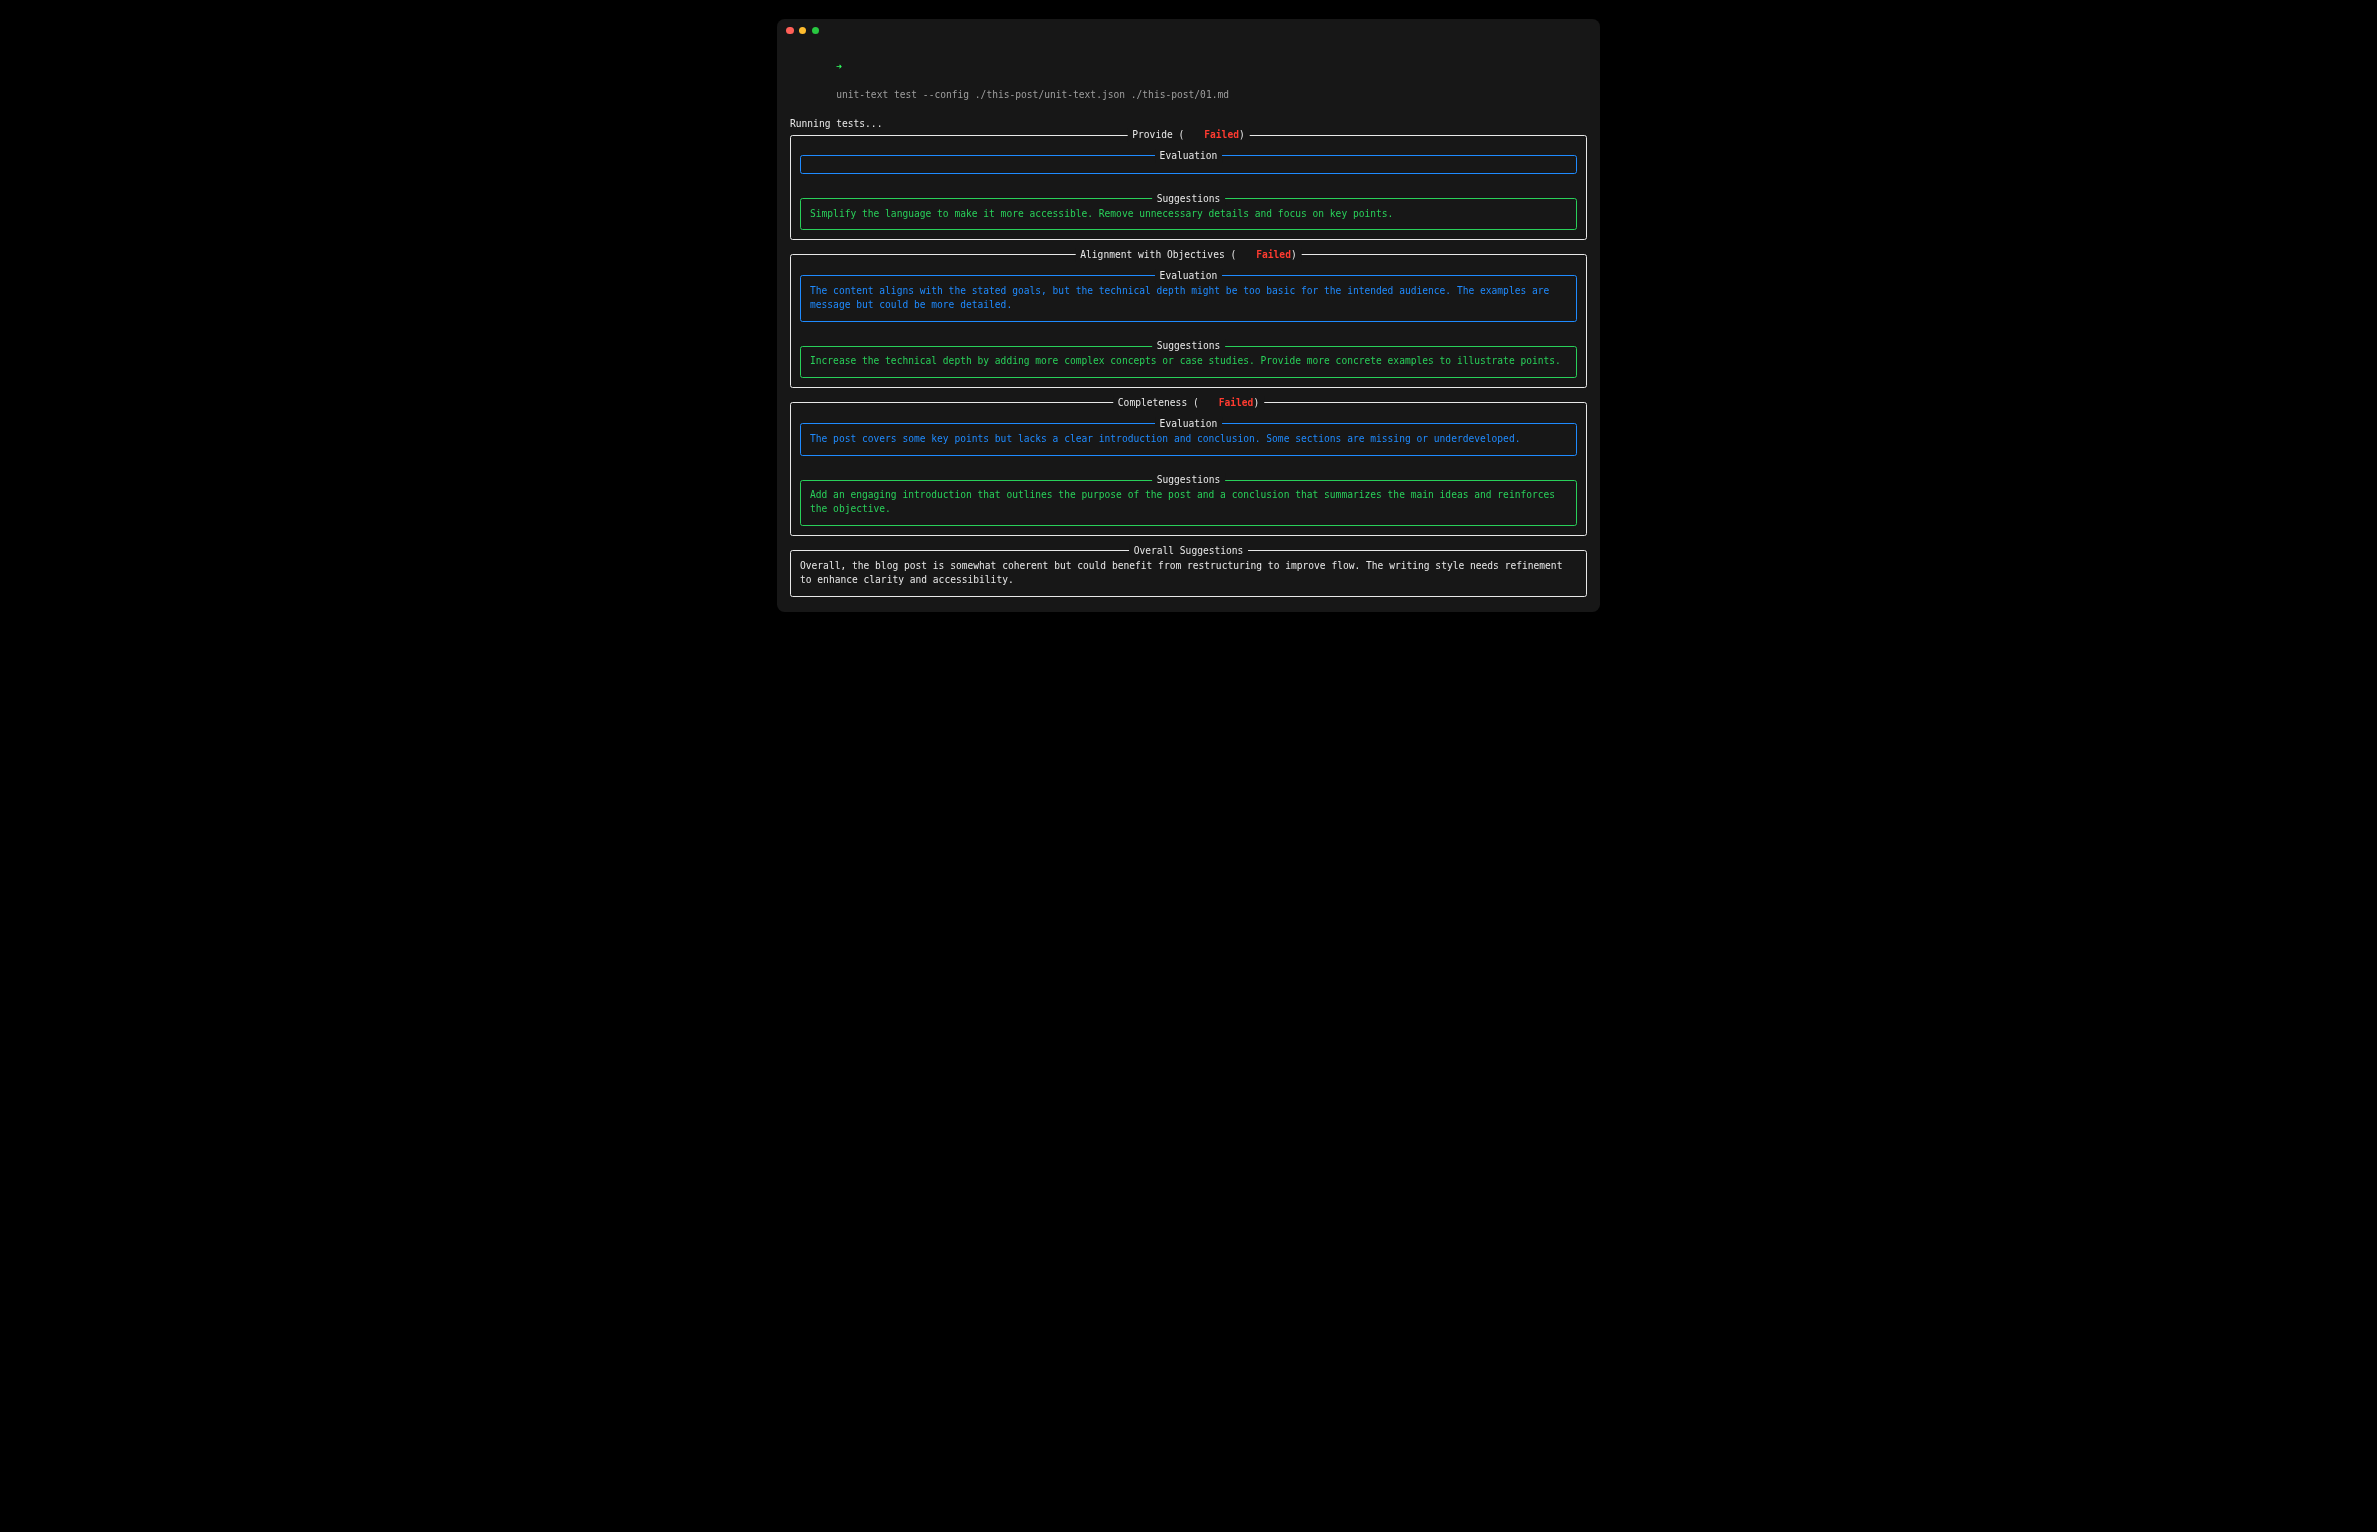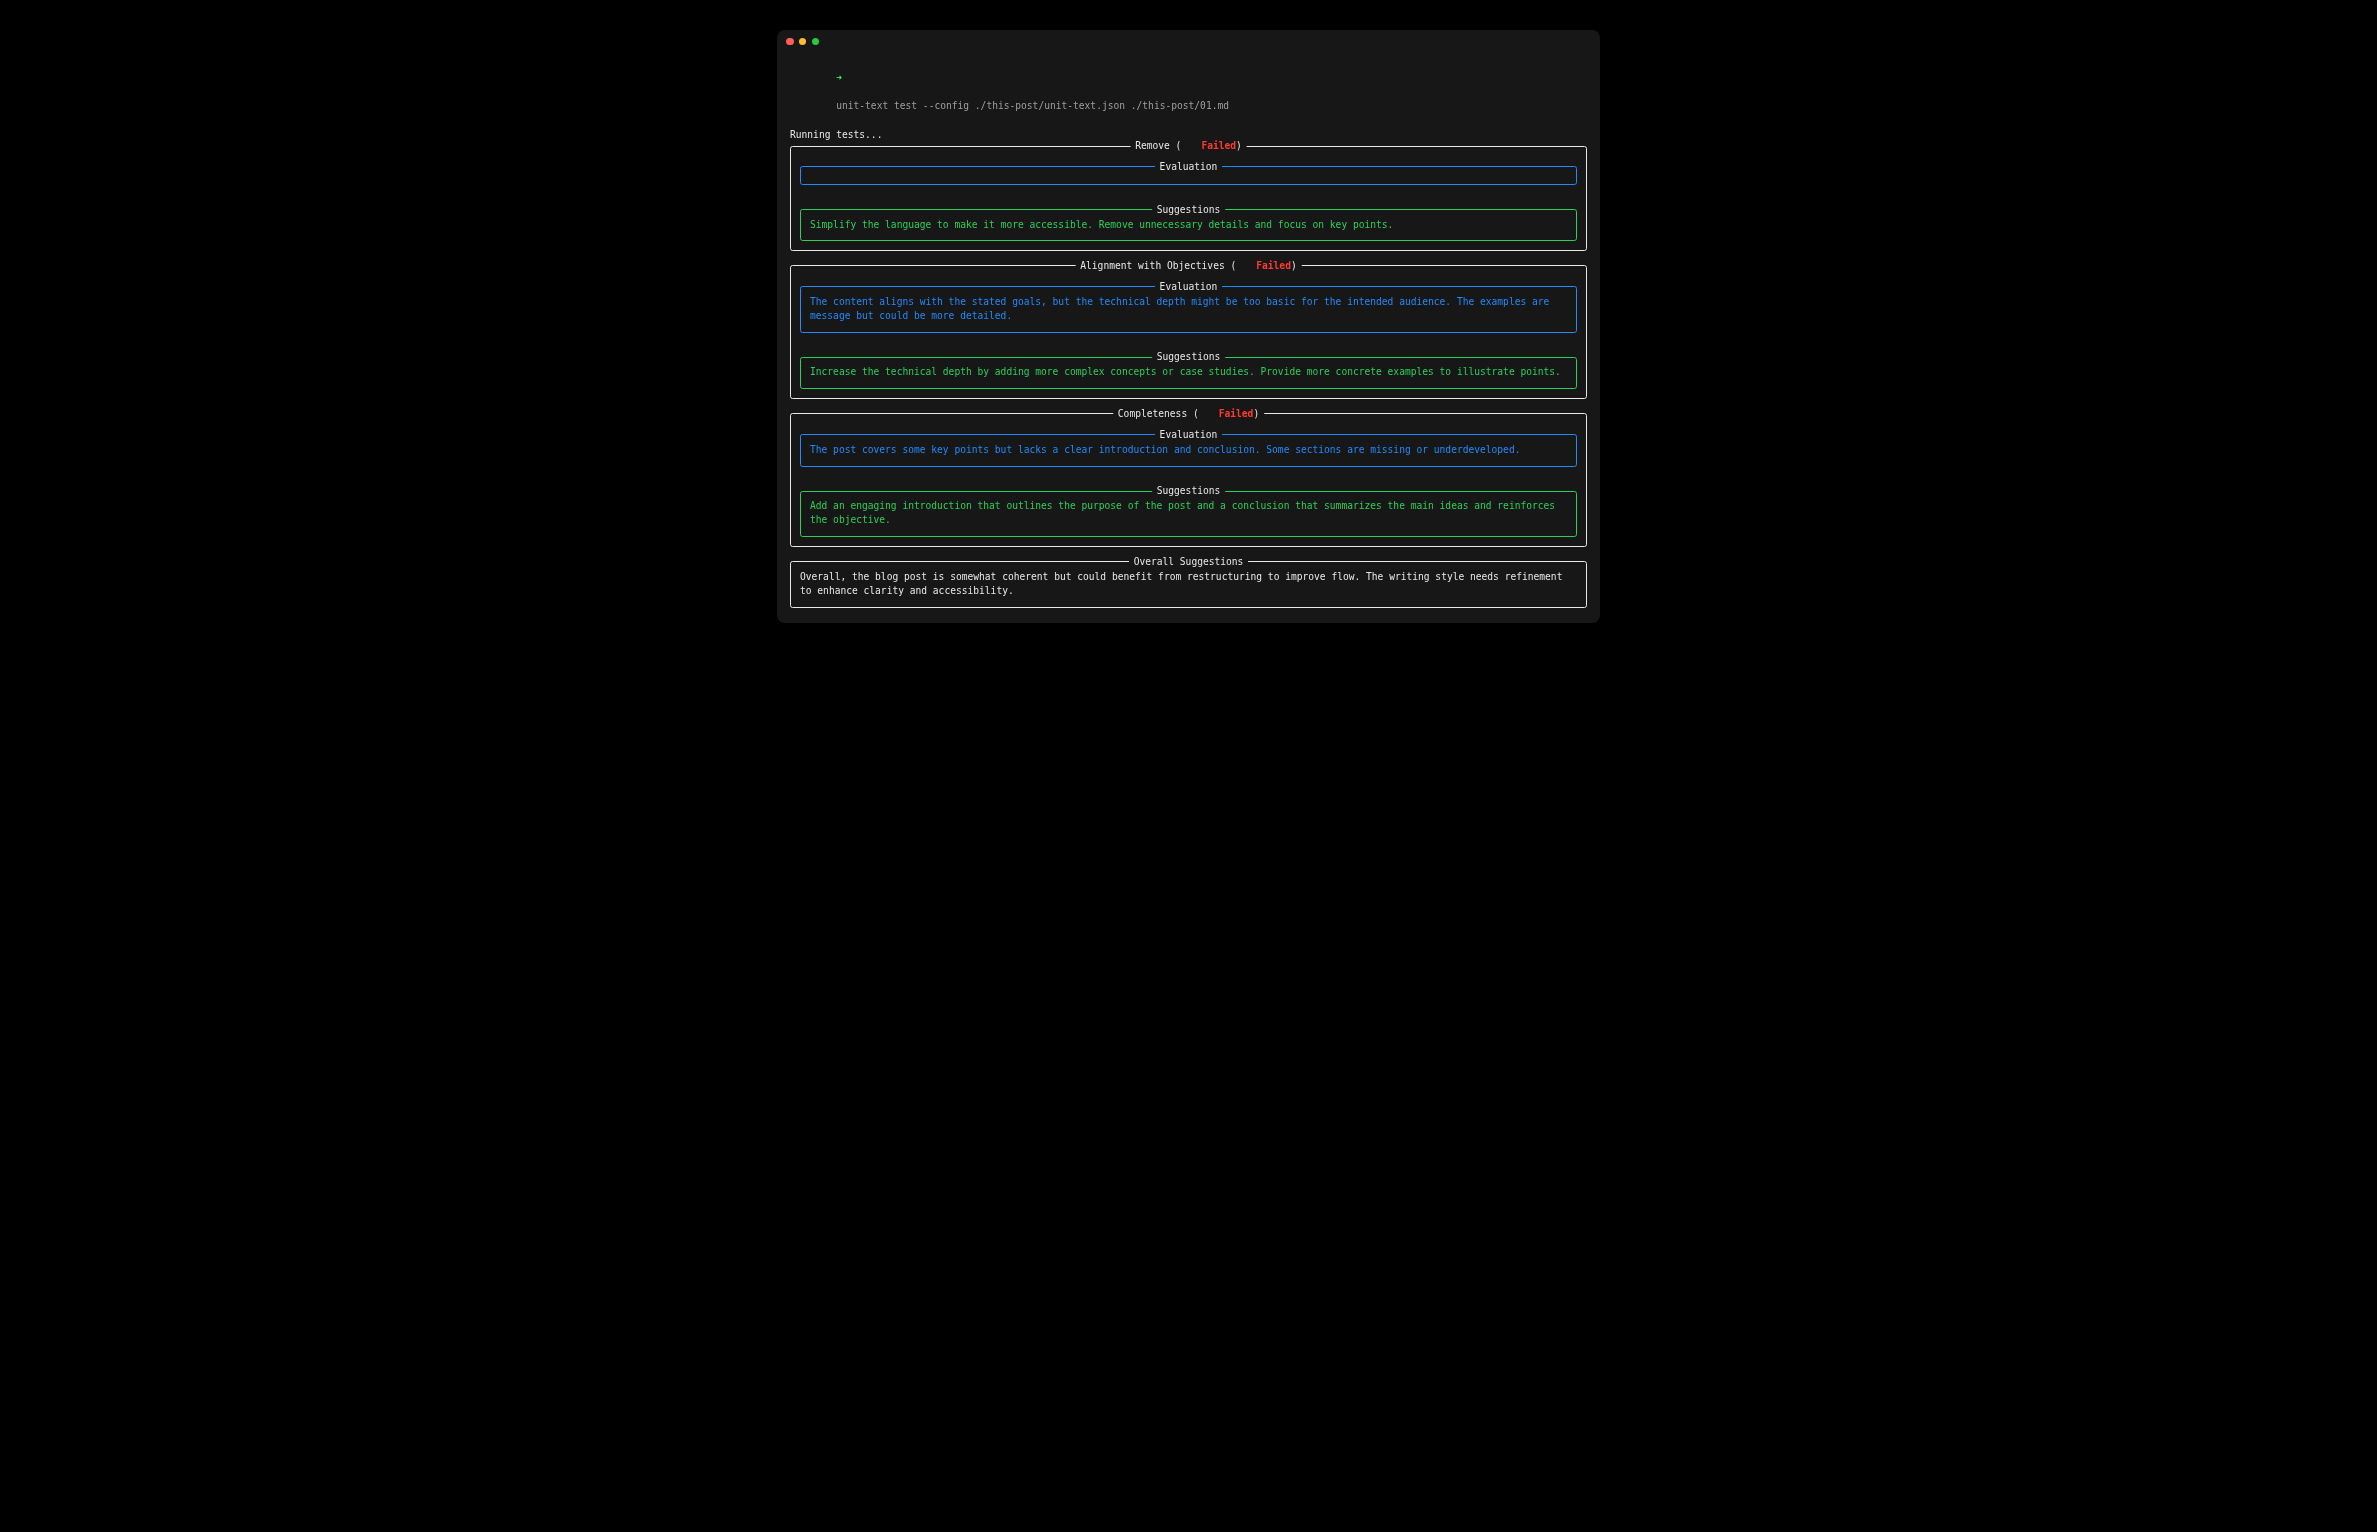--- a/index.html
+++ b/index.html
@@ -5,21 +5,21 @@
   * { box-sizing: border-box; margin: 0; padding: 0; }
   html, body {
     width: 100%;
     height: 100%;
     background: #000;
     font-family: "SF Mono", ui-monospace, Menlo, Consolas, monospace;
   }
   .stage {
     width: 100%;
     min-height: 100%;
-    padding: 30px;
+    padding: 19px;
     display: flex;
     justify-content: center;
     align-items: flex-start;
   }
   .terminal {
     width: 100%;
     max-width: 823px;
     background: #171717;
     border-radius: 7.7px;
     box-shadow: 0 13px 26px rgba(0,0,0,0.6);
@@ -94,21 +94,21 @@
       <div class="prompt-line">
         <span class="arrow">➜</span>
         <span> </span>
         <span class="cmd">unit-text test --config ./this-post/unit-text.json ./this-post/01.md</span>
       </div>
 
       <div class="running">Running tests...</div>
 
       <div class="panel white" style="margin-top:3.9px;">
         <div class="plabel">
-          <span>Remove</span>
+          <span>Provide</span>
           <span> (</span><span class="status-fail">Failed</span><span>)</span>
         </div>
         <div class="panel blue sub inner-first">
           <div class="plabel">Evaluation</div>
         </div>
         <div class="panel green sub">
           <div class="plabel">Suggestions</div>
           <div class="ptext text-green">Simplify the language to make it more accessible. Remove unnecessary details and focus on key points.</div>
         </div>
       </div>

